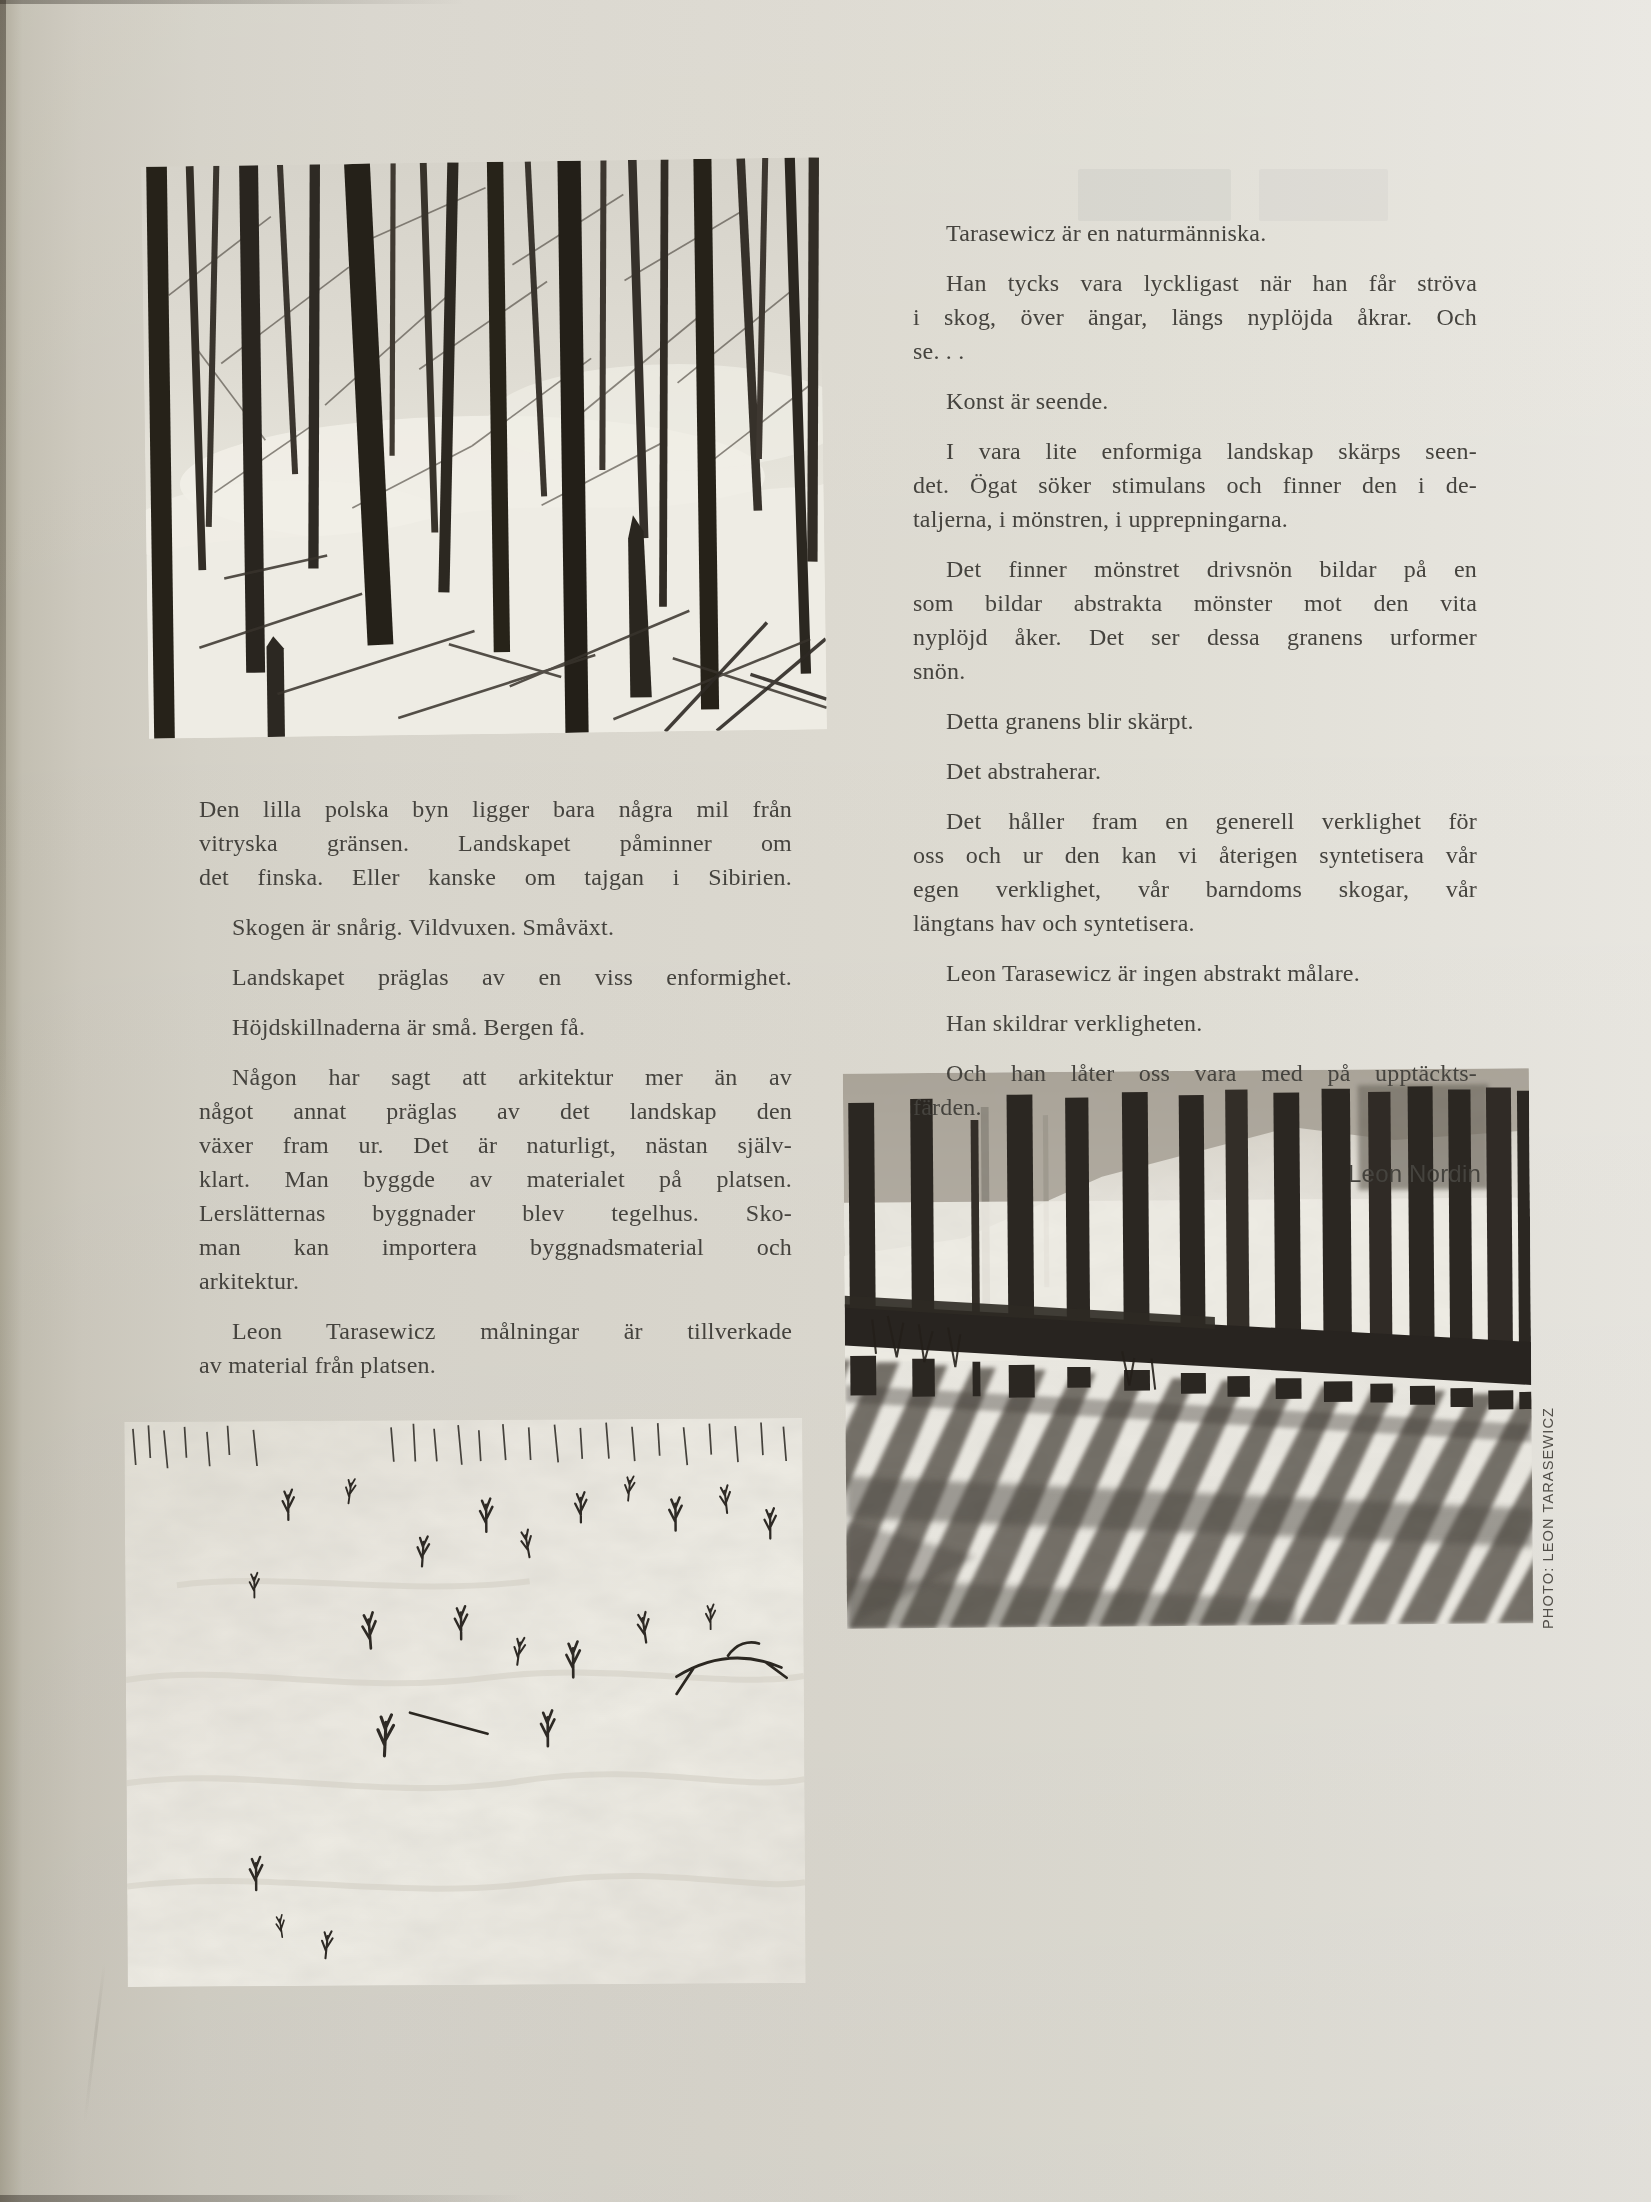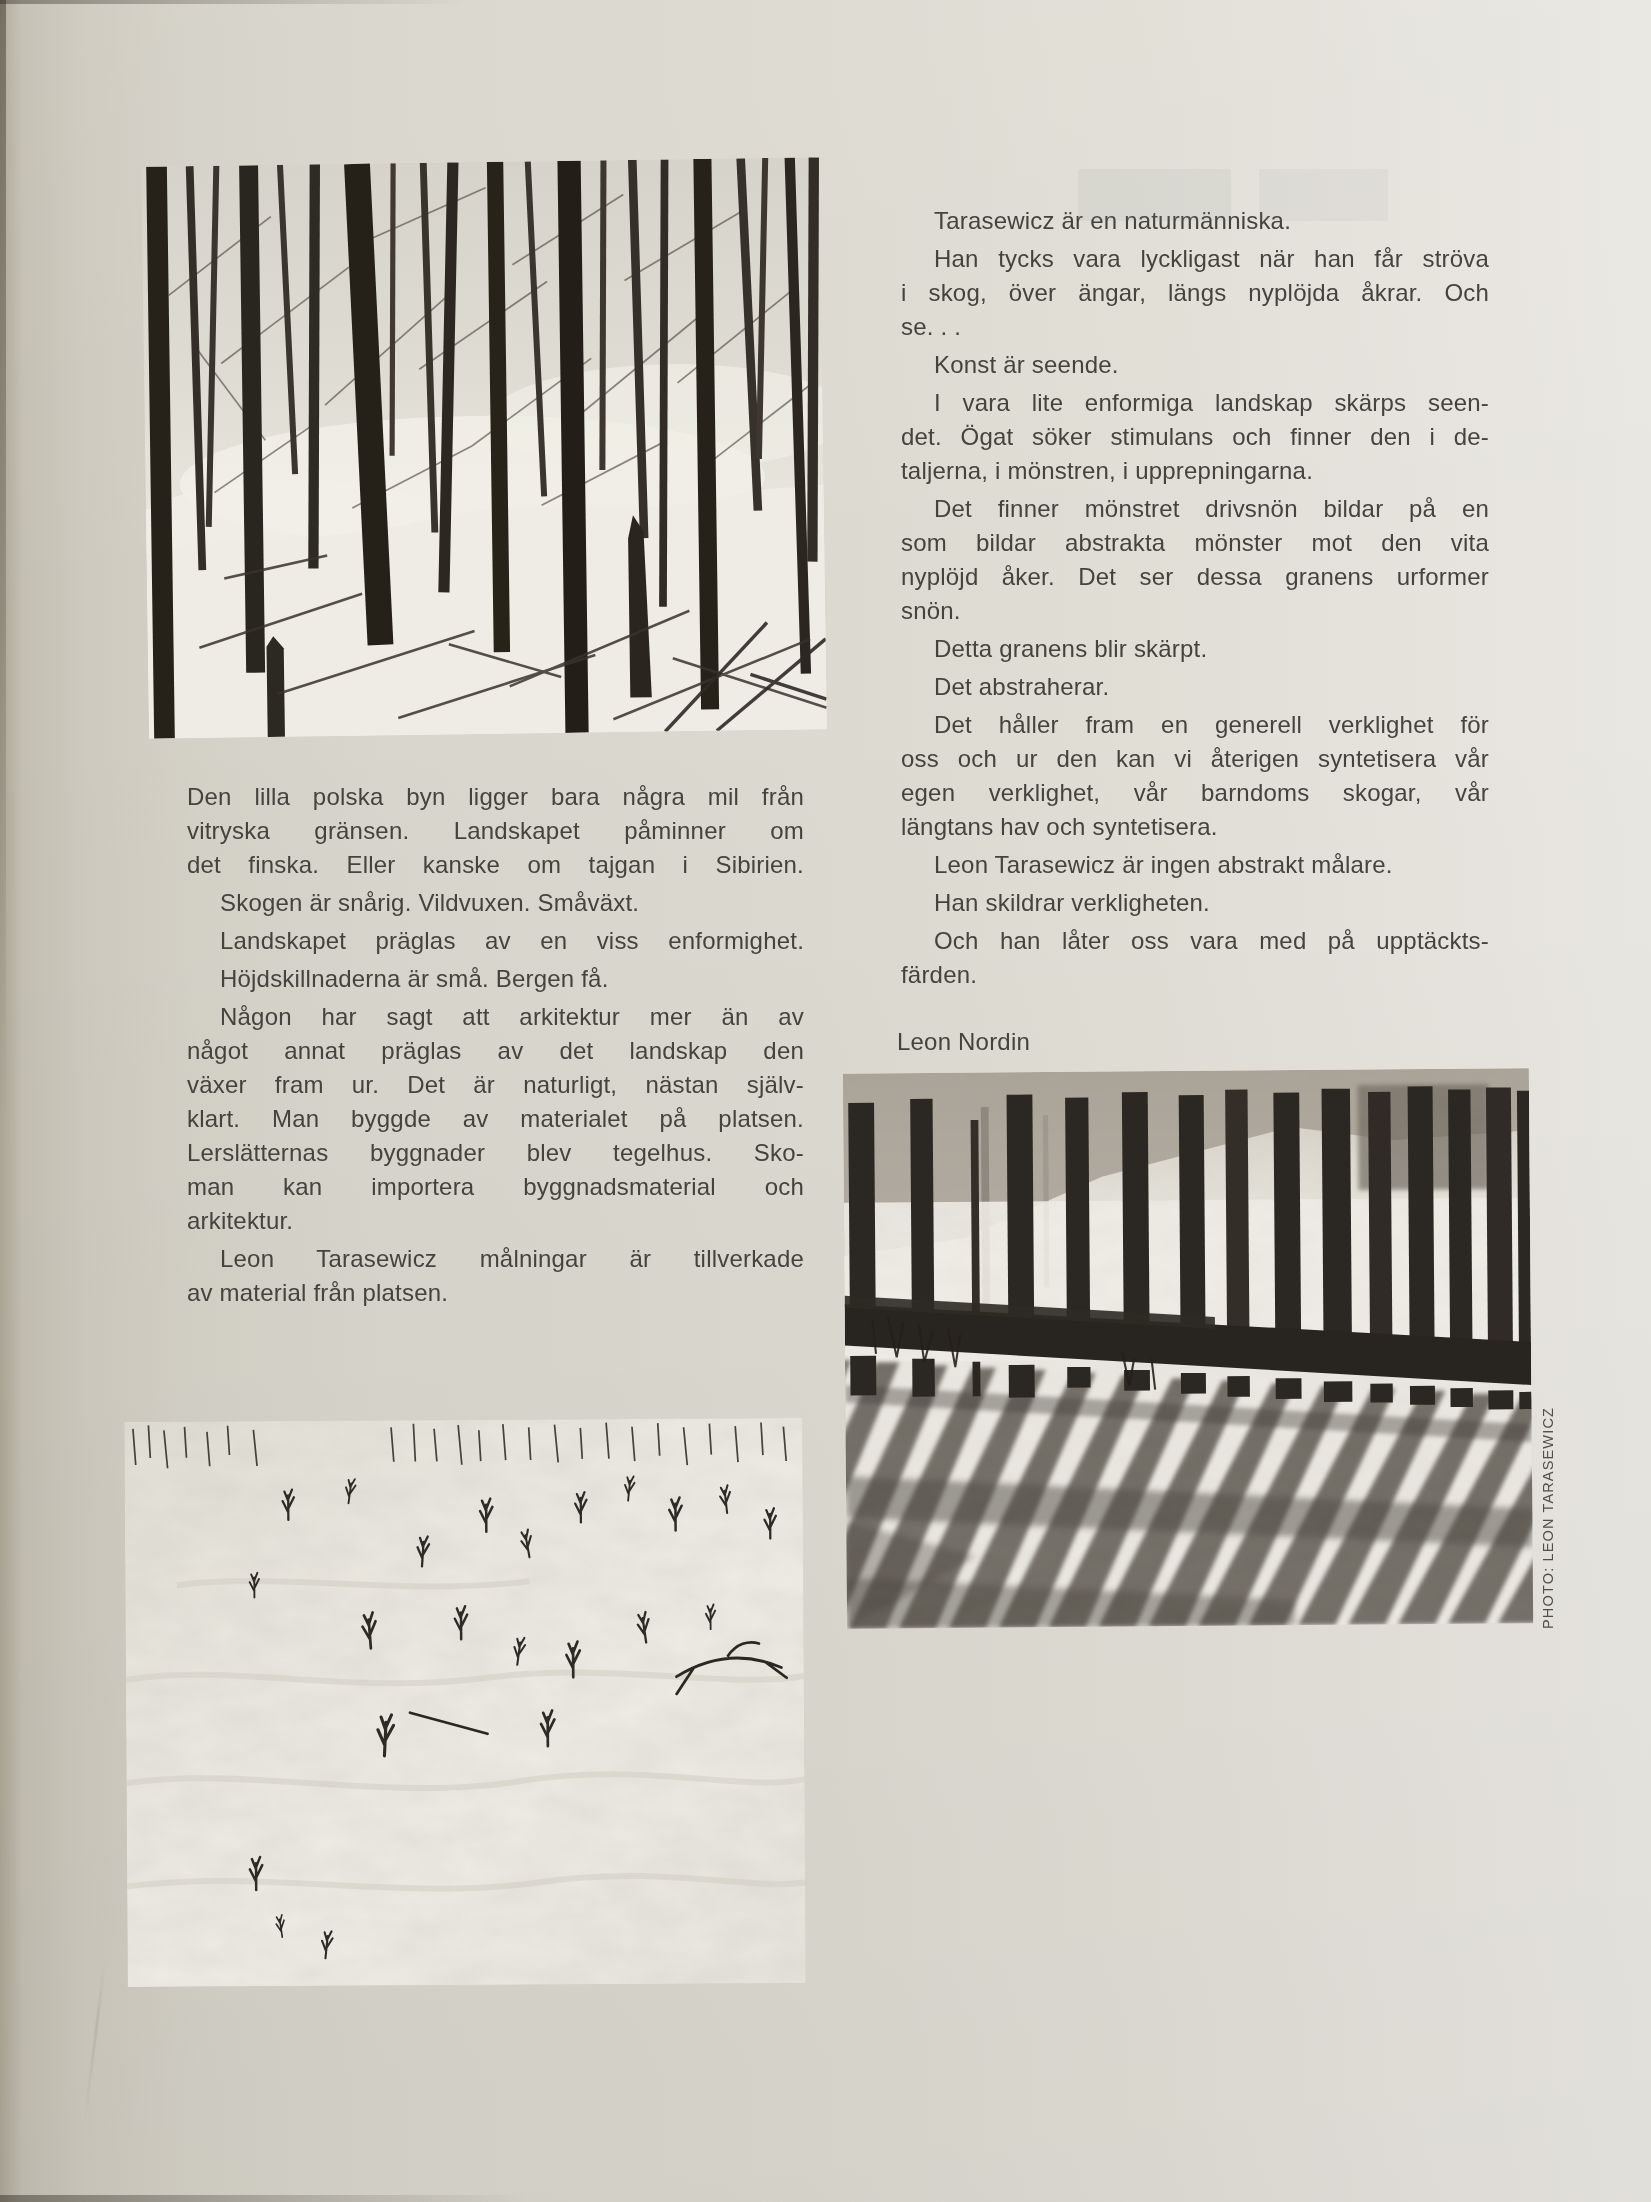--- a/index.html
+++ b/index.html
@@ -29,25 +29,25 @@
 
   .photo{position:absolute;overflow:hidden;}
   .photo svg{display:block;width:100%;height:100%;}
   .photo-forest{left:145px;top:162px;width:678px;height:572px;transform:rotate(-0.8deg);}
   .photo-field{left:126px;top:1420px;width:678px;height:565px;transform:rotate(-0.35deg);}
   .photo-fence{left:845px;top:1071px;width:686px;height:555px;transform:rotate(-0.45deg);}
 
   .col{position:absolute;color:#45433e;font-size:24px;line-height:34px;letter-spacing:0.2px;}
   .col-left{left:183px;top:776px;width:625px;}
   .col-right{left:897px;top:200px;width:596px;}
-  .para{margin:4px;}
+  .para{margin:16px;font-family:Liberation Serif, serif;}
   .line{white-space:normal;}
   .line.j{text-align:justify;text-align-last:justify;}
   .line.ind{text-indent:33px;}
-  .signature{margin-top:33px;text-align:left;padding-right:12px;}
+  .signature{margin-top:33px;text-align:right;padding-right:12px;}
 
   .photo-credit{
     position:absolute;left:1540px;top:1629px;
     transform:rotate(-90deg);transform-origin:0 0;
     font-size:14.6px;letter-spacing:1.1px;color:#514e48;white-space:nowrap;
   }
 </style>
 </head>
 <body>
 

